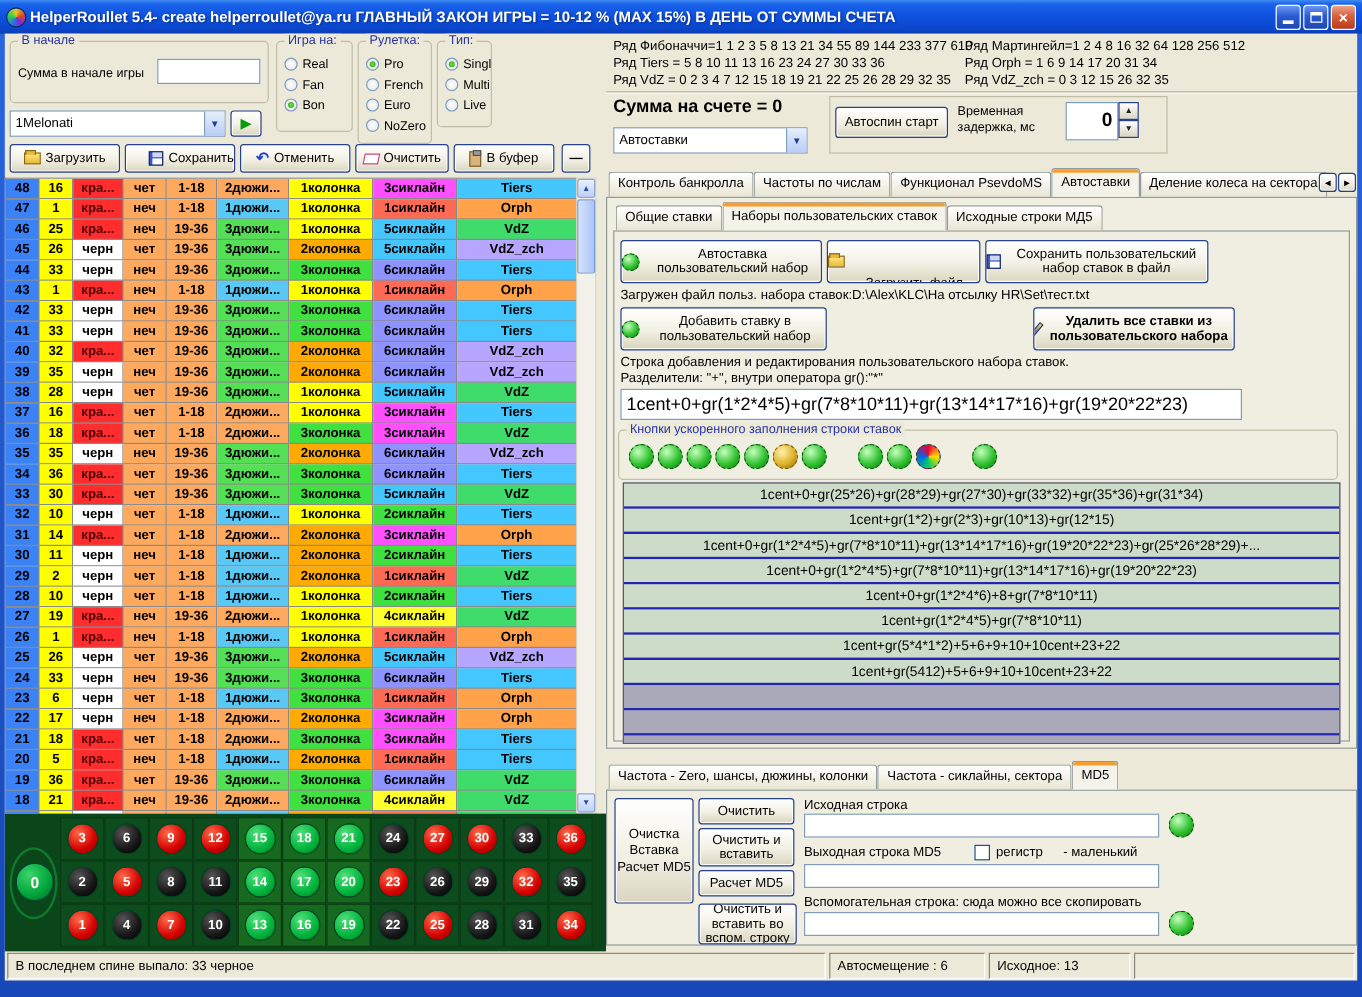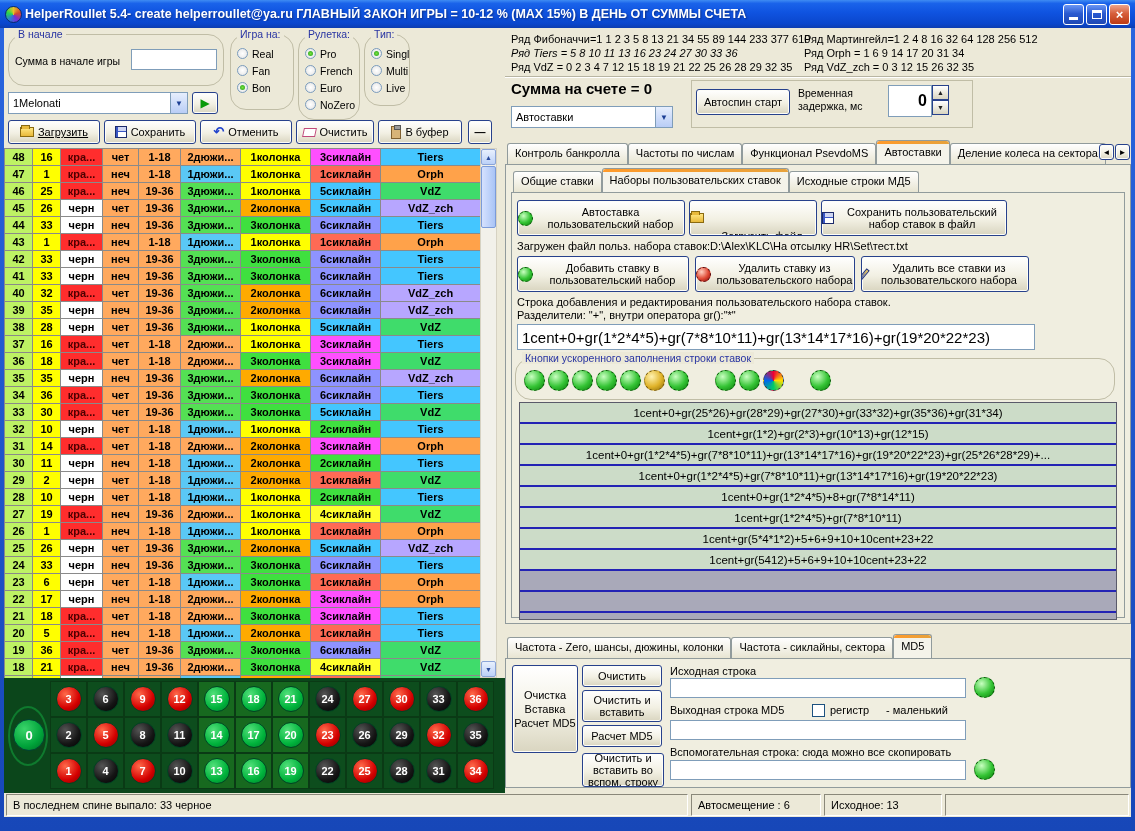--- a/index.html
+++ b/index.html
@@ -14,21 +14,21 @@
 .win-btn{width:21px;height:21px;border-radius:3px;border:1px solid #fff;color:#fff;font-size:11px;font-weight:bold;display:flex;align-items:center;justify-content:center;
  background:linear-gradient(180deg,#6a96f4,#2a5ad0 45%,#1e48b4);}
 .win-btn.close{background:linear-gradient(180deg,#eca38a,#d75f3c 45%,#bc3a14);font-size:13px;}
 .max-glyph{width:10px;height:9px;border:1px solid #fff;border-top:3px solid #fff;}
 .min-glyph{width:9px;height:3px;background:#fff;margin-top:9px;}
 
 .client{position:absolute;left:4px;top:28px;width:1127px;height:789px;background:#ece9d8;overflow:hidden;}
 .left-pane{position:absolute;left:0;top:0;width:501px;height:765px;}
 .right-pane{position:absolute;left:501px;top:0;width:626px;height:765px;}
 
-.group{position:absolute;border:1px solid #c0bda6;border-radius:16px;}
+.group{position:absolute;border:1px solid #c0bda6;border-radius:4px;}
 .gtitle{position:absolute;top:-7px;left:6px;background:#ece9d8;padding:0 3px;font-size:10.5px;color:#2733a2;white-space:nowrap;}
 .radio-col{position:absolute;inset:10px 2px 2px 2px;}
 .radio-row{display:flex;align-items:center;gap:4px;height:17px;padding-left:4px;font-size:10.5px;white-space:nowrap;}
 .radio{width:11px;height:11px;border-radius:50%;border:1px solid #7b9cbd;background:radial-gradient(#fff,#e3e3e3);position:relative;flex:none;}
 .radio.checked::after{content:"";position:absolute;inset:2px;border-radius:50%;background:radial-gradient(#7ae23c,#1c9c1c);}
 
 .btn{display:inline-flex;align-items:center;justify-content:center;gap:4px;border:1px solid #27418c;border-radius:3px;
  background:linear-gradient(180deg,#ffffff,#f2f0e3 55%,#d9d5c0);font-size:11px;box-shadow:inset 0 0 0 1px #fdfdf8;overflow:hidden;text-align:center;}
 .combo{position:absolute;background:#fff;border:1px solid #7f9db9;display:flex;align-items:stretch;font-size:11px;}
 .combo .val{flex:1;display:flex;align-items:center;padding:0 4px;white-space:nowrap;overflow:hidden;}
@@ -52,21 +52,21 @@
 .coin.small{width:15px;height:15px;}
 .coin.chip-gold{background:radial-gradient(circle at 35% 30%,#fff2b0,#e0b32a 55%,#8a6a08);border-color:#7a5a08;}
 .coin.chip-multi{background:conic-gradient(#e03,#fd0,#0c6,#06e,#e03);border-color:#333;}
 .coin.chip-red{background:radial-gradient(circle at 35% 30%,#ffd0c0,#e04a35 55%,#7a0a0a);border-color:#5a0404;}
 .coin-group{display:inline-flex;gap:3px;margin-right:26px;}
 
 .hist{position:absolute;left:0;top:120px;width:476px;height:530px;overflow:hidden;background:#fff;border-top:1px solid #8a8a8a;border-left:1px solid #8a8a8a;}
 .hist-row{display:flex;height:17px;}
 .hcell{flex:none;border-right:1px solid #8a8a8a;border-bottom:1px solid #8a8a8a;font-size:11px;font-weight:bold;display:flex;align-items:center;justify-content:center;overflow:hidden;white-space:nowrap;}
 .w0{width:28px}.w1{width:28px}.w2{width:42px}.w3{width:36px}.w4{width:42px}.w5{width:60px}.w6{width:70px}.w7{width:70px}.w8{width:100px}
-.c-spin{background:#bef264}.c-num{background:var(--num)}
+.c-spin{background:#3b82f6}.c-num{background:var(--num)}
 .c-red{background:var(--redcell);color:#4d0000}
 .c-black{background:#fff;color:#000}
 .c-orange{background:var(--orange)}
 .c-d1{background:var(--dozen1)}.c-d2{background:var(--dozen2)}.c-d3{background:var(--dozen3)}
 .c-k1{background:var(--col1)}.c-k2{background:var(--col2)}.c-k3{background:var(--col3)}
 .c-s1{background:var(--six1)}.c-s2{background:var(--six2)}.c-s3{background:var(--six3)}
 .c-s4{background:var(--six4)}.c-s5{background:var(--six5)}.c-s6{background:var(--six6)}
 .c-sec-Tiers{background:var(--secTiers)}.c-sec-Orph{background:var(--secOrph)}
 .c-sec-VdZ{background:var(--secVdZ)}.c-sec-VdZzch{background:var(--secVdZzch)}
 
@@ -193,25 +193,25 @@
       </div>
 
       <div class="combo" style="left:4px;top:64px;width:180px;height:22px;">
         <span class="val">1Melonati</span>
         <span class="drop">▼</span>
       </div>
       <div class="btn" style="position:absolute;left:188px;top:64px;width:26px;height:22px;color:#0a9a0a;font-size:12px;">
           <span>▶</span>
         </div>
 
-      <div class="btn" style="position:absolute;left:4px;top:92px;width:92px;height:24px;text-decoration:underline;">
+      <div class="btn" style="position:absolute;left:4px;top:92px;width:92px;height:24px;">
         <span class="ico ico-folder"></span>
           <span>Загрузить</span>
       </div>
-      <div class="btn" style="position:absolute;left:100px;top:92px;width:92px;height:24px;">
+      <div class="btn" style="position:absolute;left:100px;top:92px;width:92px;height:24px;justify-content:flex-end;">
         <span class="ico ico-floppy"></span>
           <span>Сохранить</span>
       </div>
       <div class="btn" style="position:absolute;left:196px;top:92px;width:92px;height:24px;">
         <span class="ico ico-undo">↶</span>
           <span>Отменить</span>
       </div>
       <div class="btn" style="position:absolute;left:292px;top:92px;width:78px;height:24px;">
         <span class="ico ico-eraser"></span>
           <span>Очистить</span>
@@ -706,21 +706,21 @@
               </div>
             </div>
           </div>
       </div>
     </div>
 
     <div class="right-pane">
 
       <span class="label" style="left:6px;top:5px;">Ряд Фибоначчи=1 1 2 3 5 8 13 21 34 55 89 144 233 377 610</span>
       <span class="label" style="left:299px;top:5px;">Ряд Мартингейл=1 2 4 8 16 32 64 128 256 512</span>
-      <span class="label" style="left:6px;top:19px;font-style:italic;">Ряд Tiers = 5 8 10 11 13 16 23 24 27 30 33 36</span>
+      <span class="label" style="left:6px;top:19px;">Ряд Tiers = 5 8 10 11 13 16 23 24 27 30 33 36</span>
       <span class="label" style="left:299px;top:19px;">Ряд Orph = 1 6 9 14 17 20 31 34</span>
       <span class="label" style="left:6px;top:33px;">Ряд VdZ = 0 2 3 4 7 12 15 18 19 21 22 25 26 28 29 32 35</span>
       <span class="label" style="left:299px;top:33px;">Ряд VdZ_zch = 0 3 12 15 26 32 35</span>
 
       <div class="hairline" style="left:0;top:48px;width:626px;"></div>
 
       <span class="biglabel" style="left:6px;top:52px;">Сумма на счете = 0</span>
 
       <div class="combo" style="left:6px;top:78px;width:162px;height:22px;">
         <span class="val">Автоставки</span>
@@ -775,27 +775,23 @@
           <span class="ico ico-floppy"></span>
           <span style="white-space:normal;line-height:12px;">Сохранить пользовательский набор ставок в файл</span>
         </div>
 
         <span class="label" style="left:12px;top:212px;">Загружен файл польз. набора ставок:D:\Alex\KLC\На отсылку HR\Set\тест.txt</span>
 
         <div class="btn" style="position:absolute;left:12px;top:228px;width:172px;height:36px;pointer-events:auto;">
           <span class="coin small"></span>
           <span style="white-space:normal;line-height:12px;">Добавить ставку в пользовательский набор</span>
         </div>
-        <div class="btn" style="position:absolute;left:190px;top:228px;width:160px;height:36px;pointer-events:auto;">
-          <span class="coin small chip-red"></span>
-          <span style="white-space:normal;line-height:12px;">Удалить ставку из пользовательского набора</span>
-        </div>
         <div class="btn" style="position:absolute;left:356px;top:228px;width:168px;height:36px;pointer-events:auto;">
           <span class="ico ico-pencil"></span>
-          <span style="white-space:normal;line-height:12px;">Удалить все ставки из пользовательского набора</span>
+          <span style="white-space:normal;line-height:12px;font-weight:bold;">Удалить все ставки из пользовательского набора</span>
         </div>
 
         <span class="label" style="left:12px;top:268px;">Строка добавления и редактирования пользовательского набора ставок.</span>
         <span class="label" style="left:12px;top:281px;">Разделители: "+", внутри оператора gr():"*"</span>
 
         <div class="input" style="left:12px;top:296px;width:518px;height:26px;font-size:15px;padding-top:4px;pointer-events:auto;">1cent+0+gr(1*2*4*5)+gr(7*8*10*11)+gr(13*14*17*16)+gr(19*20*22*23)</div>
 
         <div class="group" style="left:10px;top:330px;width:600px;height:42px;pointer-events:auto;">
           <span class="gtitle">Кнопки ускоренного заполнения строки ставок</span>
           <div style="position:absolute;left:8px;top:11px;display:flex;align-items:center;">
@@ -817,21 +813,21 @@
                 <div class="coin chip"></div>
               </div>
             </div>
         </div>
 
         <div class="betlist" style="pointer-events:auto;">
             <div class="bet-row">1cent+0+gr(25*26)+gr(28*29)+gr(27*30)+gr(33*32)+gr(35*36)+gr(31*34)</div>
             <div class="bet-row">1cent+gr(1*2)+gr(2*3)+gr(10*13)+gr(12*15)</div>
             <div class="bet-row">1cent+0+gr(1*2*4*5)+gr(7*8*10*11)+gr(13*14*17*16)+gr(19*20*22*23)+gr(25*26*28*29)+...</div>
             <div class="bet-row">1cent+0+gr(1*2*4*5)+gr(7*8*10*11)+gr(13*14*17*16)+gr(19*20*22*23)</div>
-            <div class="bet-row">1cent+0+gr(1*2*4*5)+8+gr(7*8*14*11)</div>
+            <div class="bet-row">1cent+0+gr(1*2*4*6)+8+gr(7*8*10*11)</div>
             <div class="bet-row">1cent+gr(1*2*4*5)+gr(7*8*10*11)</div>
             <div class="bet-row">1cent+gr(5*4*1*2)+5+6+9+10+10cent+23+22</div>
             <div class="bet-row">1cent+gr(5412)+5+6+9+10+10cent+23+22</div>
             <div class="bet-row empty"></div>
             <div class="bet-row empty"></div>
             <div class="bet-row empty"></div>
           </div>
       </div>
 
       <div class="tabs" style="left:2px;top:608px;height:22px;">

